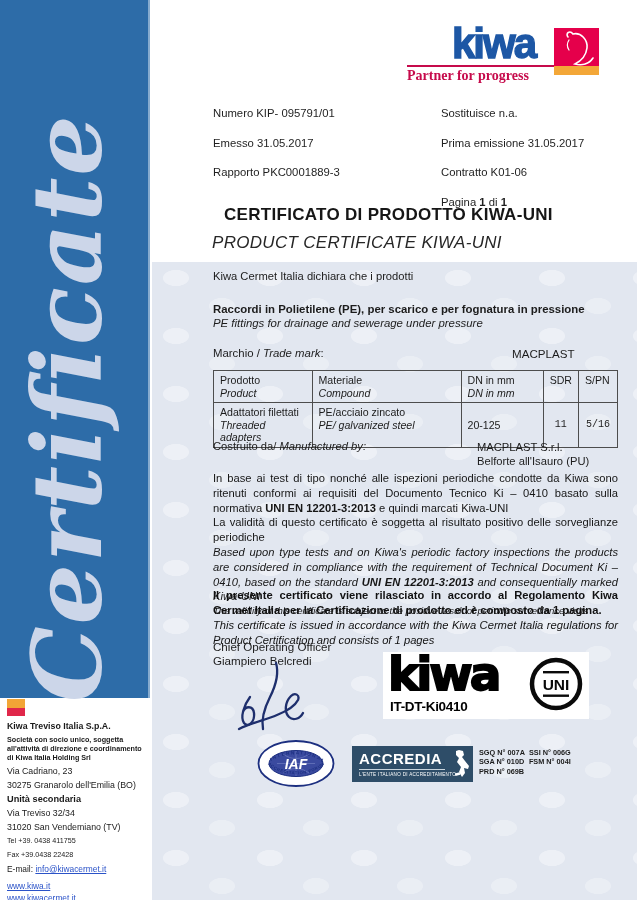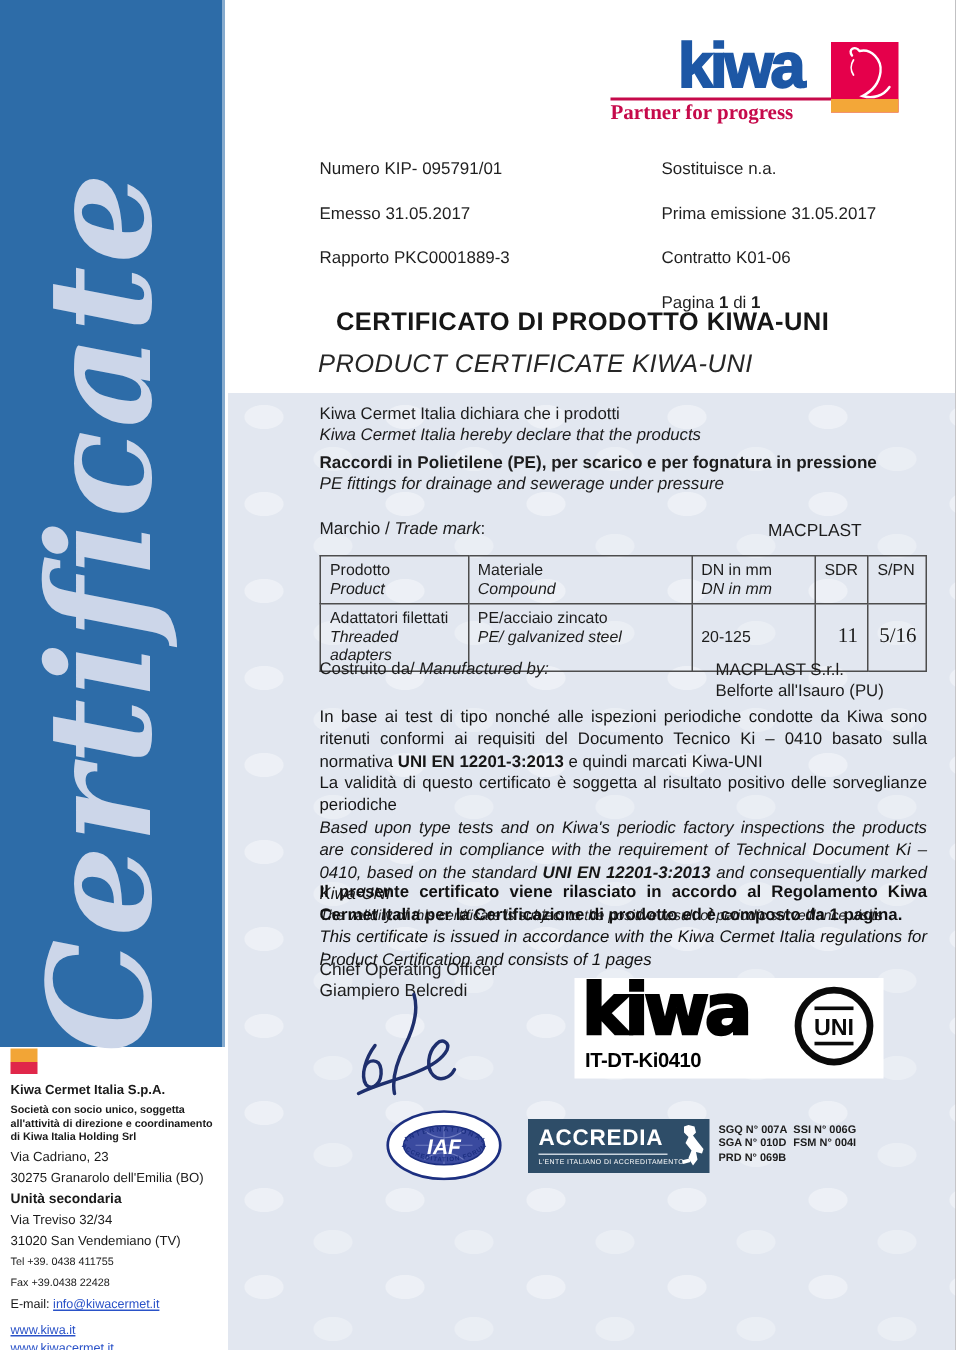--- a/index.html
+++ b/index.html
@@ -54,21 +54,21 @@
   .marchio .tm{font-style:italic;}
   .tm-value{position:absolute;left:512px;top:347px;font-size:11.6px;}
 
   
   .spec{position:absolute;left:213px;top:370px;width:405px;border-collapse:collapse;
         font-size:10.6px;color:#1c1c1c;}
   .spec th,.spec td{border:1px solid #4d4d4d;padding:3px 6px;text-align:left;
         vertical-align:top;font-weight:normal;line-height:12.5px;}
   .spec .en{font-style:italic;}
   .spec td.mid{vertical-align:middle;}
-  .spec td.num{font-family:Liberation Serif, serif;text-align:right;vertical-align:middle;font-size:14px;}
+  .spec td.num{font-family:Liberation Mono, monospace;text-align:center;vertical-align:middle;font-size:10px;}
 
   .costruito{position:absolute;left:213px;top:440px;font-size:11.2px;}
   .costruito .en{font-style:italic;}
   .manu{position:absolute;left:477px;top:440px;font-size:11.2px;line-height:14px;}
 
   
   .bodytext{position:absolute;left:213px;top:471px;width:405px;font-size:11.2px;
         line-height:14.8px;text-align:justify;color:#161616;}
   .bodytext p{margin:0;}
   .bodytext .en{font-style:italic;}
@@ -147,21 +147,20 @@
     <div><span>Pagina </span><b>1</b><span> di </span><b>1</b></div>
   </div>
 
   <div class="title-it">CERTIFICATO DI PRODOTTO KIWA-UNI</div>
   <div class="title-en">PRODUCT CERTIFICATE KIWA-UNI</div>
 
   <div class="panel"></div>
 
   <div class="decl">
     <div>Kiwa Cermet Italia dichiara che i prodotti</div>
-    <div class="en">Kiwa Cermet Italia hereby declare that the products</div>
   </div>
 
   <div class="prod">
     <div class="it">Raccordi in Polietilene (PE), per scarico e per fognatura in pressione</div>
     <div class="en">PE fittings for drainage and sewerage under pressure</div>
   </div>
 
   <div class="marchio"><span>Marchio / </span><span class="tm">Trade mark</span><span>:</span></div>
   <div class="tm-value">MACPLAST</div>
 
@@ -293,21 +292,21 @@
       <div>SSI N° 006G</div>
       <div>FSM N° 004I</div>
     </div>
   </div>
 
   <div class="flag">
     <div class="y"></div>
     <div class="r"></div>
   </div>
   <div class="company">
-    <div class="c-name">Kiwa Cermet Italia S.p.A.</div>
+    <div class="c-name">Kiwa Treviso Italia S.p.A.</div>
     <div class="c-note">Società con socio unico, soggetta all'attività di direzione e coordinamento di Kiwa Italia Holding Srl</div>
     <div class="c-line">Via Cadriano, 23</div>
     <div class="c-line">30275 Granarolo dell'Emilia (BO)</div>
     <div class="c-bold">Unità secondaria</div>
     <div class="c-line">Via Treviso 32/34</div>
     <div class="c-line">31020 San Vendemiano (TV)</div>
     <div class="c-small">Tel +39. 0438 411755</div>
     <div class="c-small">Fax +39.0438 22428</div>
     <div class="c-mail"><span>E-mail: </span><span class="lnk">info@kiwacermet.it</span></div>
     <div class="c-web"><span class="lnk">www.kiwa.it</span></div>

